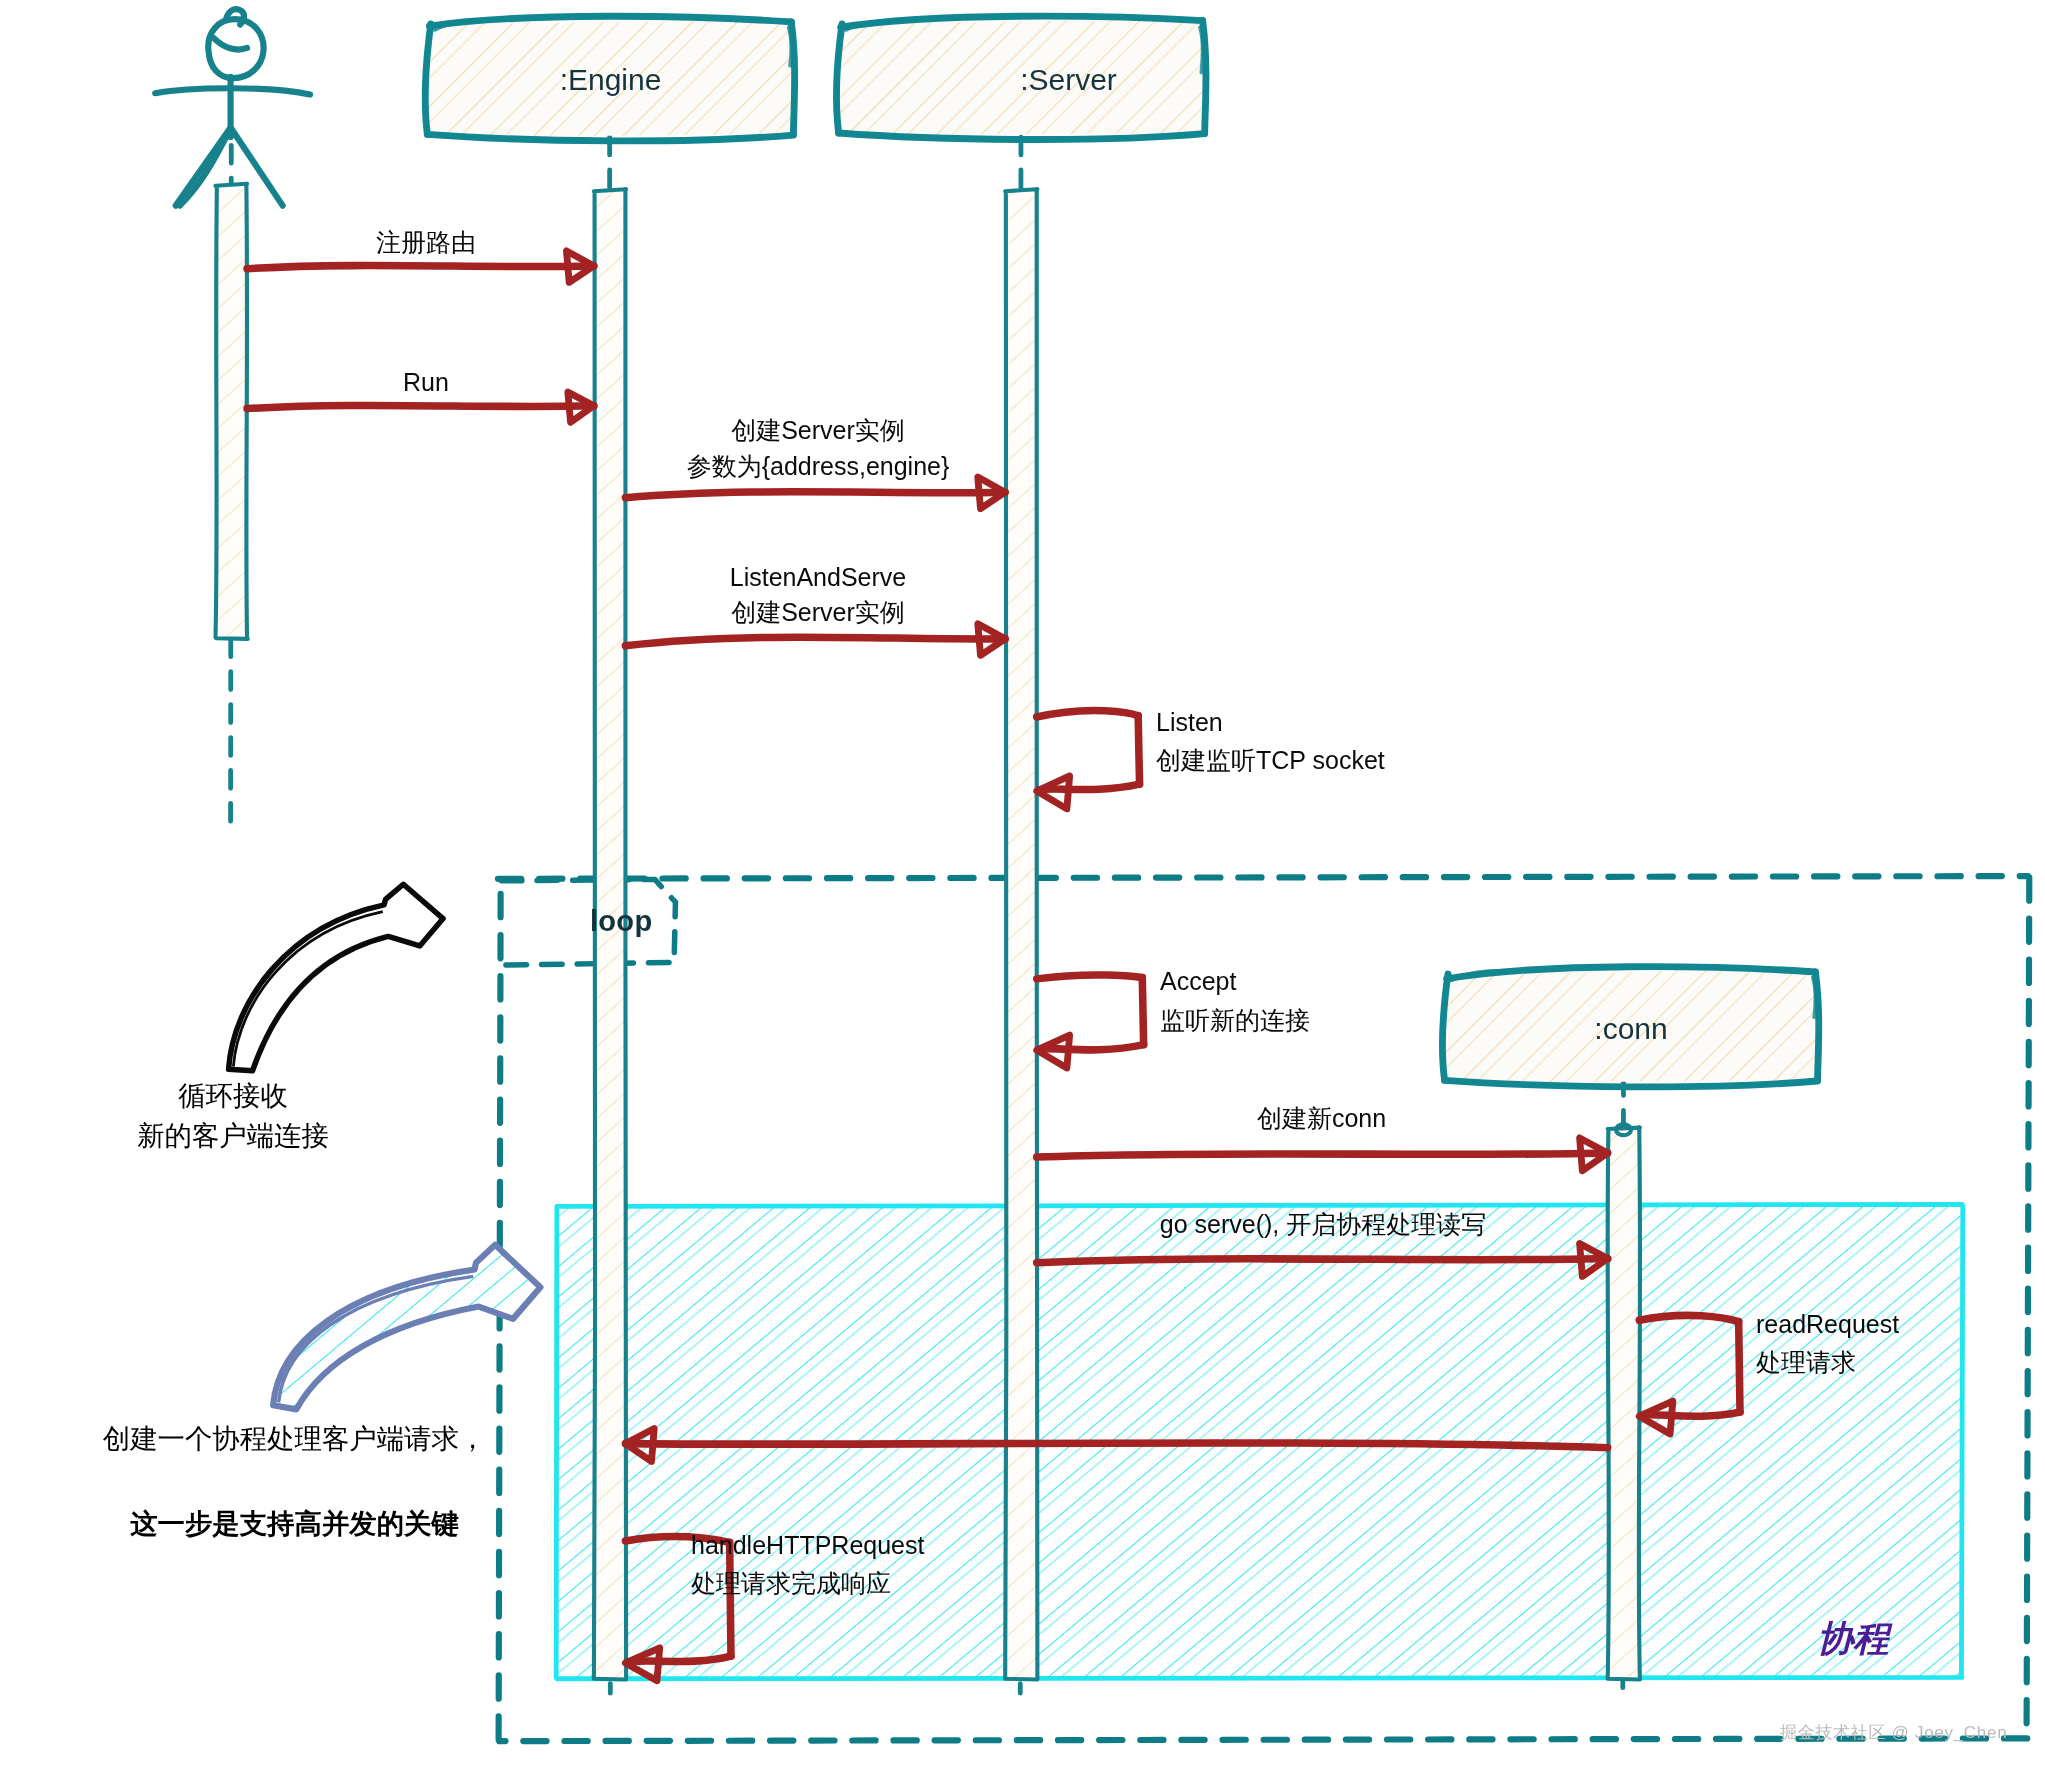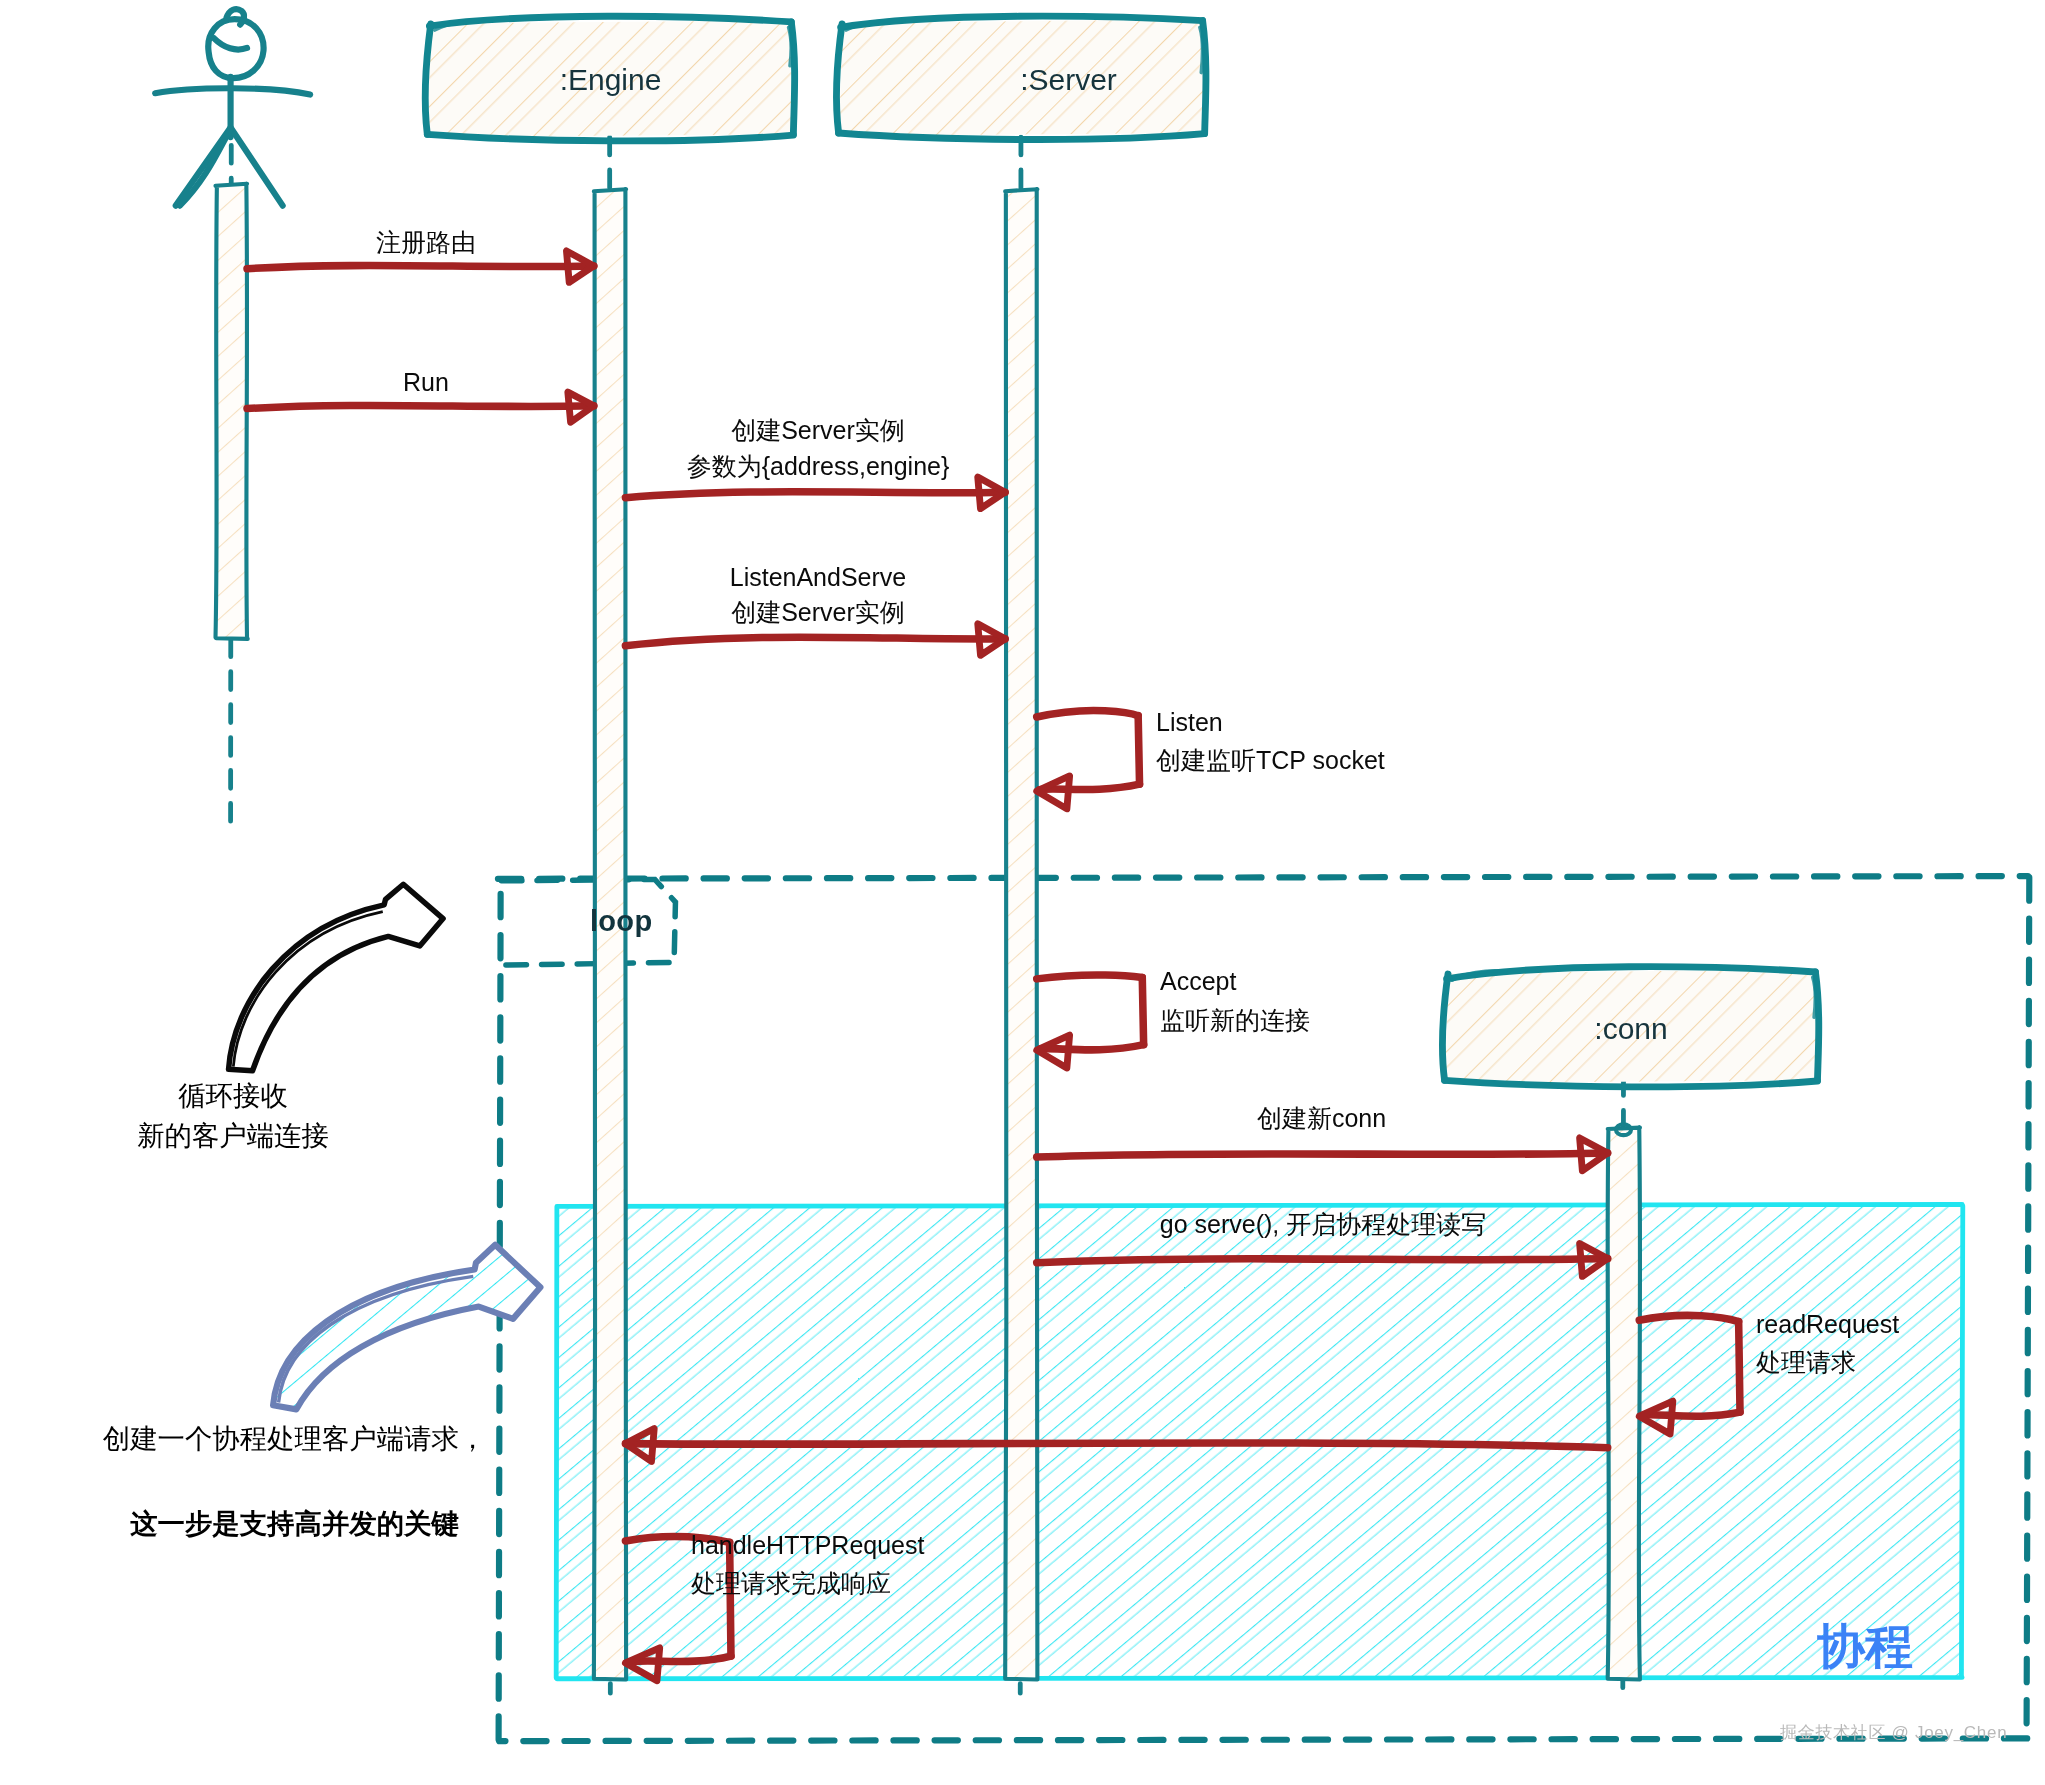--- a/index.html
+++ b/index.html
@@ -4,21 +4,21 @@
 <style>
   html,body{margin:0;padding:0;background:#ffffff;}
   body{font-family:"Liberation Sans","DejaVu Sans",sans-serif;}
   #stage{position:relative;width:2046px;height:1785px;background:#fff;overflow:hidden;}
   svg.layer{position:absolute;left:0;top:0;width:2046px;height:1785px;}
   .txt{position:absolute;color:#0b0b0b;font-family:"Liberation Sans","DejaVu Sans",sans-serif;white-space:pre;}
   .msg-label{font-size:25px;text-align:center;line-height:1.32;}
   .box-label{font-size:30px;font-weight:400;color:#16343d;}
   .annot{font-size:27.4px;line-height:1.45;text-align:center;color:#000000;}
   .loop-kw{font-size:29px;font-weight:700;color:#12343d;letter-spacing:0.3px;}
-  .coroutine{font-size:48px;font-weight:700;color:#3b82f6;}
+  .coroutine{font-size:36px;font-weight:700;font-style:italic;color:#4c1d95;}
   .watermark{font-size:17px;color:#b9b9b9;letter-spacing:0.7px;}
   .self-label{font-size:25px;line-height:1.34;text-align:right;}
 </style>
 </head>
 <body>
 
 <div id="stage">
 
   <svg class="layer" viewBox="0 0 2984 2604">
     <defs>

